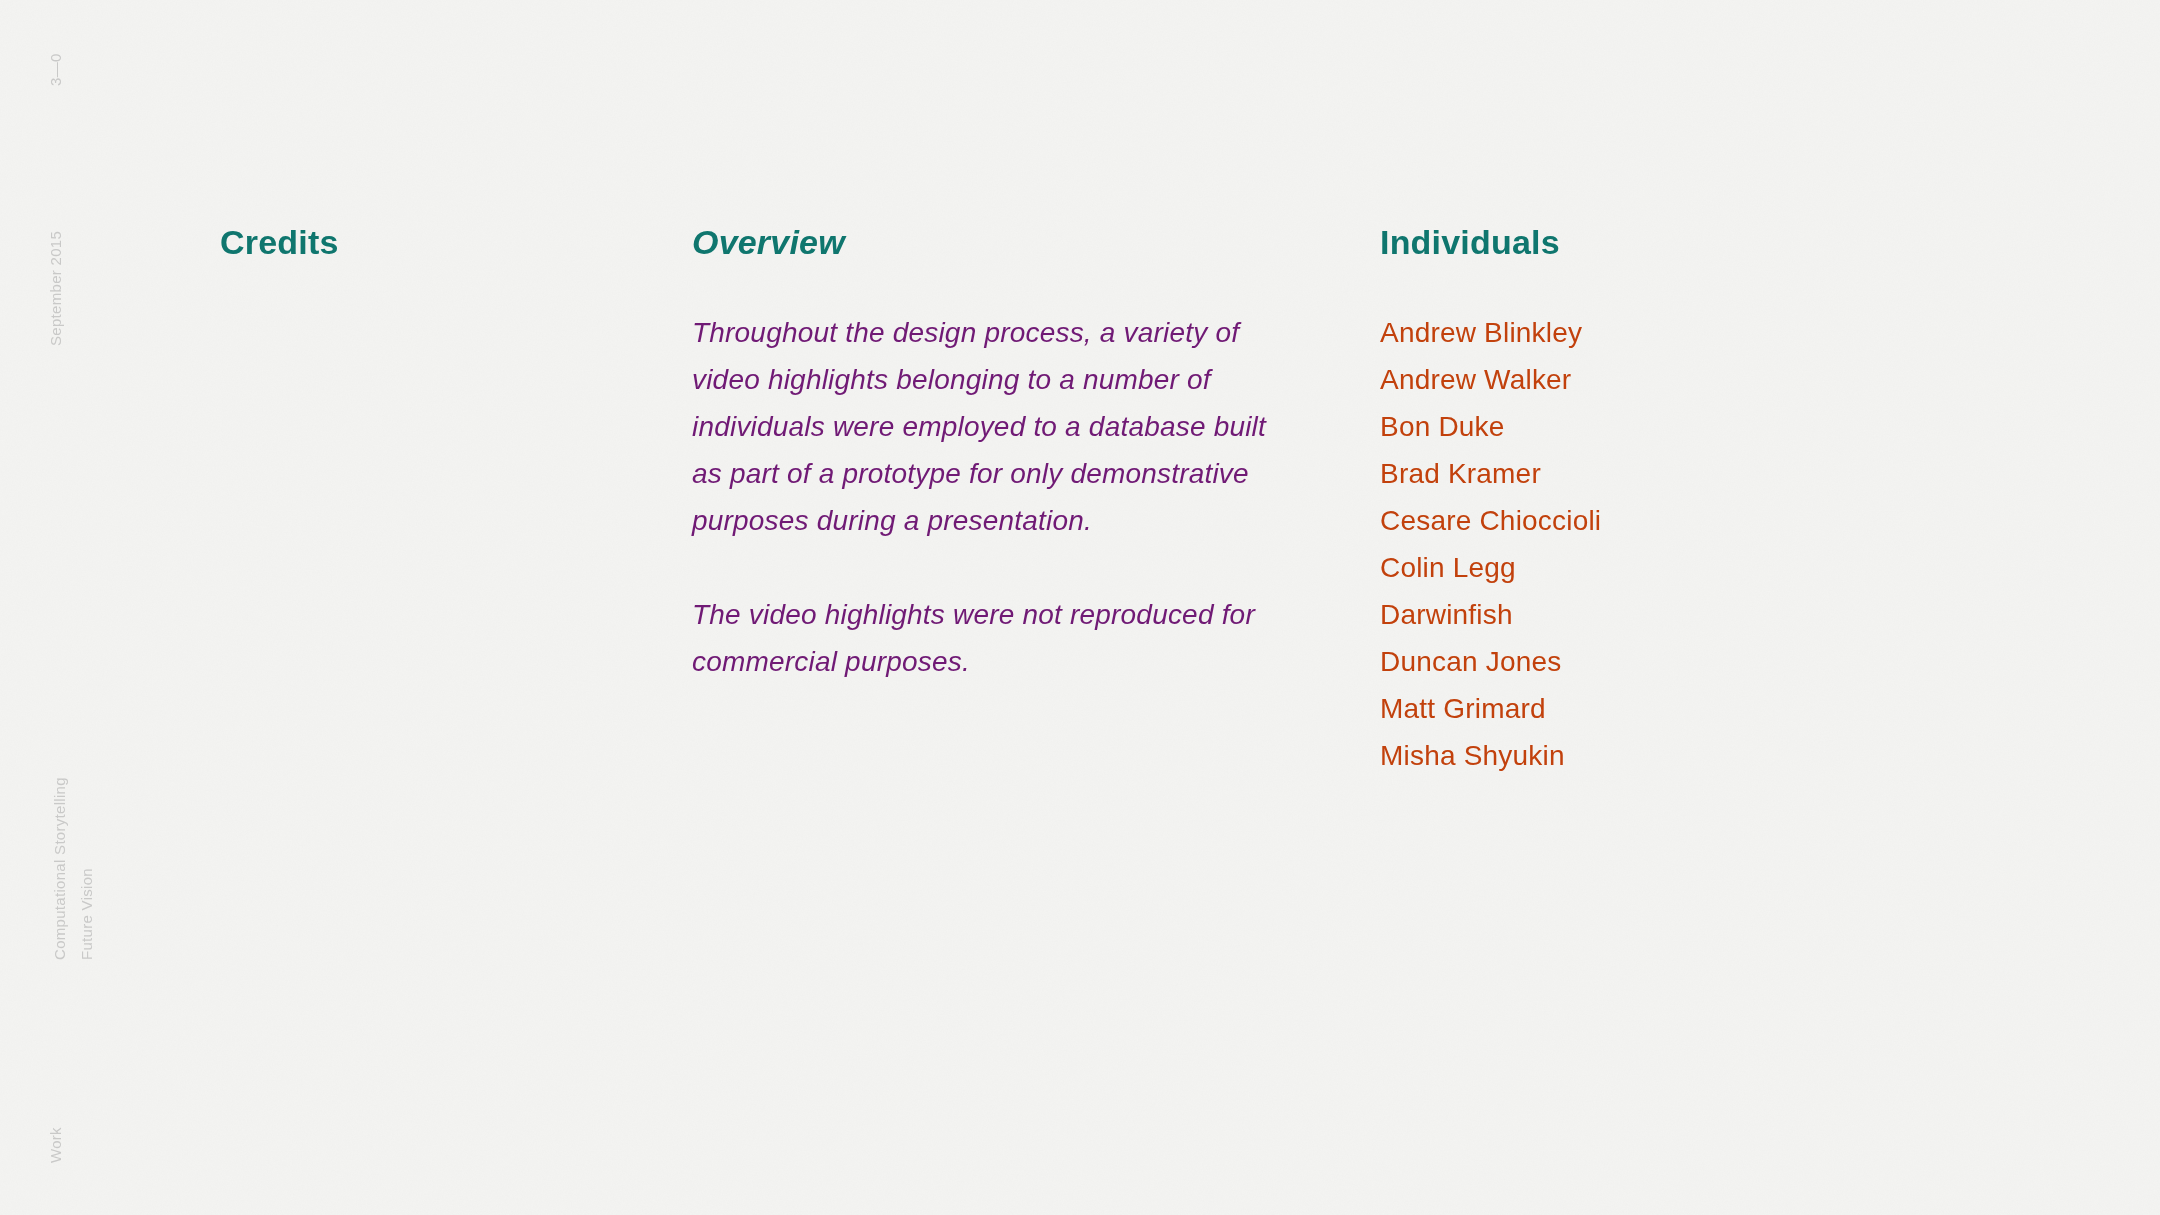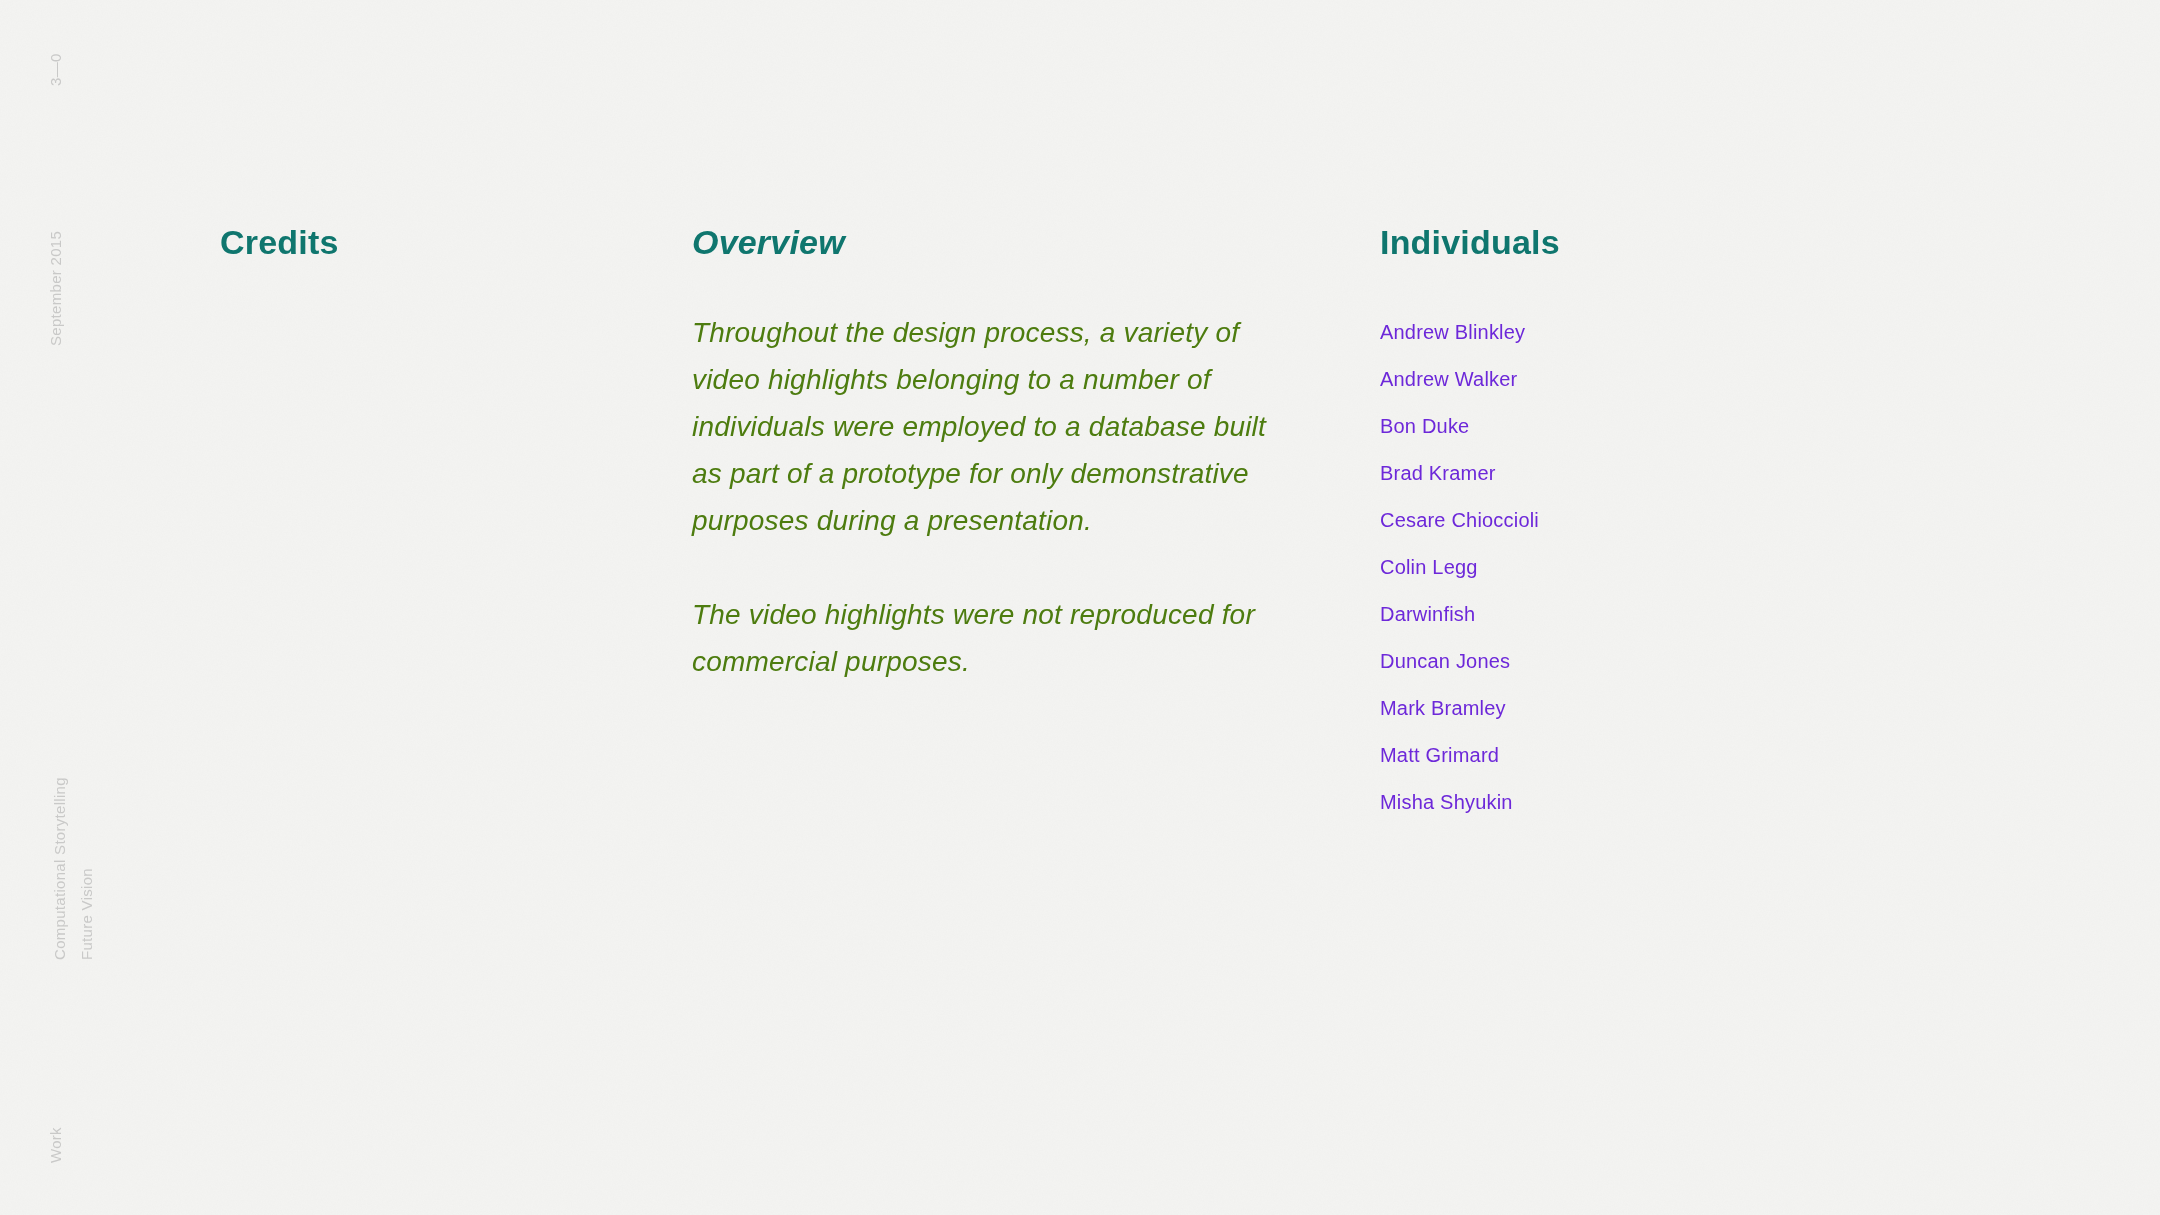--- a/index.html
+++ b/index.html
@@ -66,34 +66,34 @@
   }
 
   .overview-body {
     margin-top: 47px;
     width: 600px;
   }
   .overview-body p {
     margin: 0;
     font-size: 28px;
     line-height: 47px;
-    color: #4d7c0f;
+    color: #701a75;
     letter-spacing: 0.2px;
   }
   .overview-body p + p { margin-top: 47px; }
 
   .names-list {
     margin: 47px 0 0 0;
     padding: 0;
     list-style: none;
   }
   .names-list li {
-    font-size: 20px;
+    font-size: 28px;
     line-height: 47px;
-    color: #6d28d9;
+    color: #c2410c;
     letter-spacing: 0.2px;
   }
 </style>
 </head>
 <body>
 
 <svg class="noise-layer" xmlns="http://www.w3.org/2000/svg">
   <filter id="paper-noise">
     <feTurbulence type="fractalNoise" baseFrequency="0.8" numOctaves="2" stitchTiles="stitch"></feTurbulence>
     <feColorMatrix type="matrix" values="0 0 0 0 0.45  0 0 0 0 0.45  0 0 0 0 0.44  0 0 0 1 0"></feColorMatrix>
@@ -130,19 +130,18 @@
     <h2 class="col-heading">Individuals</h2>
     <ul class="names-list">
       <li>Andrew Blinkley</li>
       <li>Andrew Walker</li>
       <li>Bon Duke</li>
       <li>Brad Kramer</li>
       <li>Cesare Chioccioli</li>
       <li>Colin Legg</li>
       <li>Darwinfish</li>
       <li>Duncan Jones</li>
-      <li>Mark Bramley</li>
       <li>Matt Grimard</li>
       <li>Misha Shyukin</li>
     </ul>
   </div>
 
 </div>
 
 </body></html>

